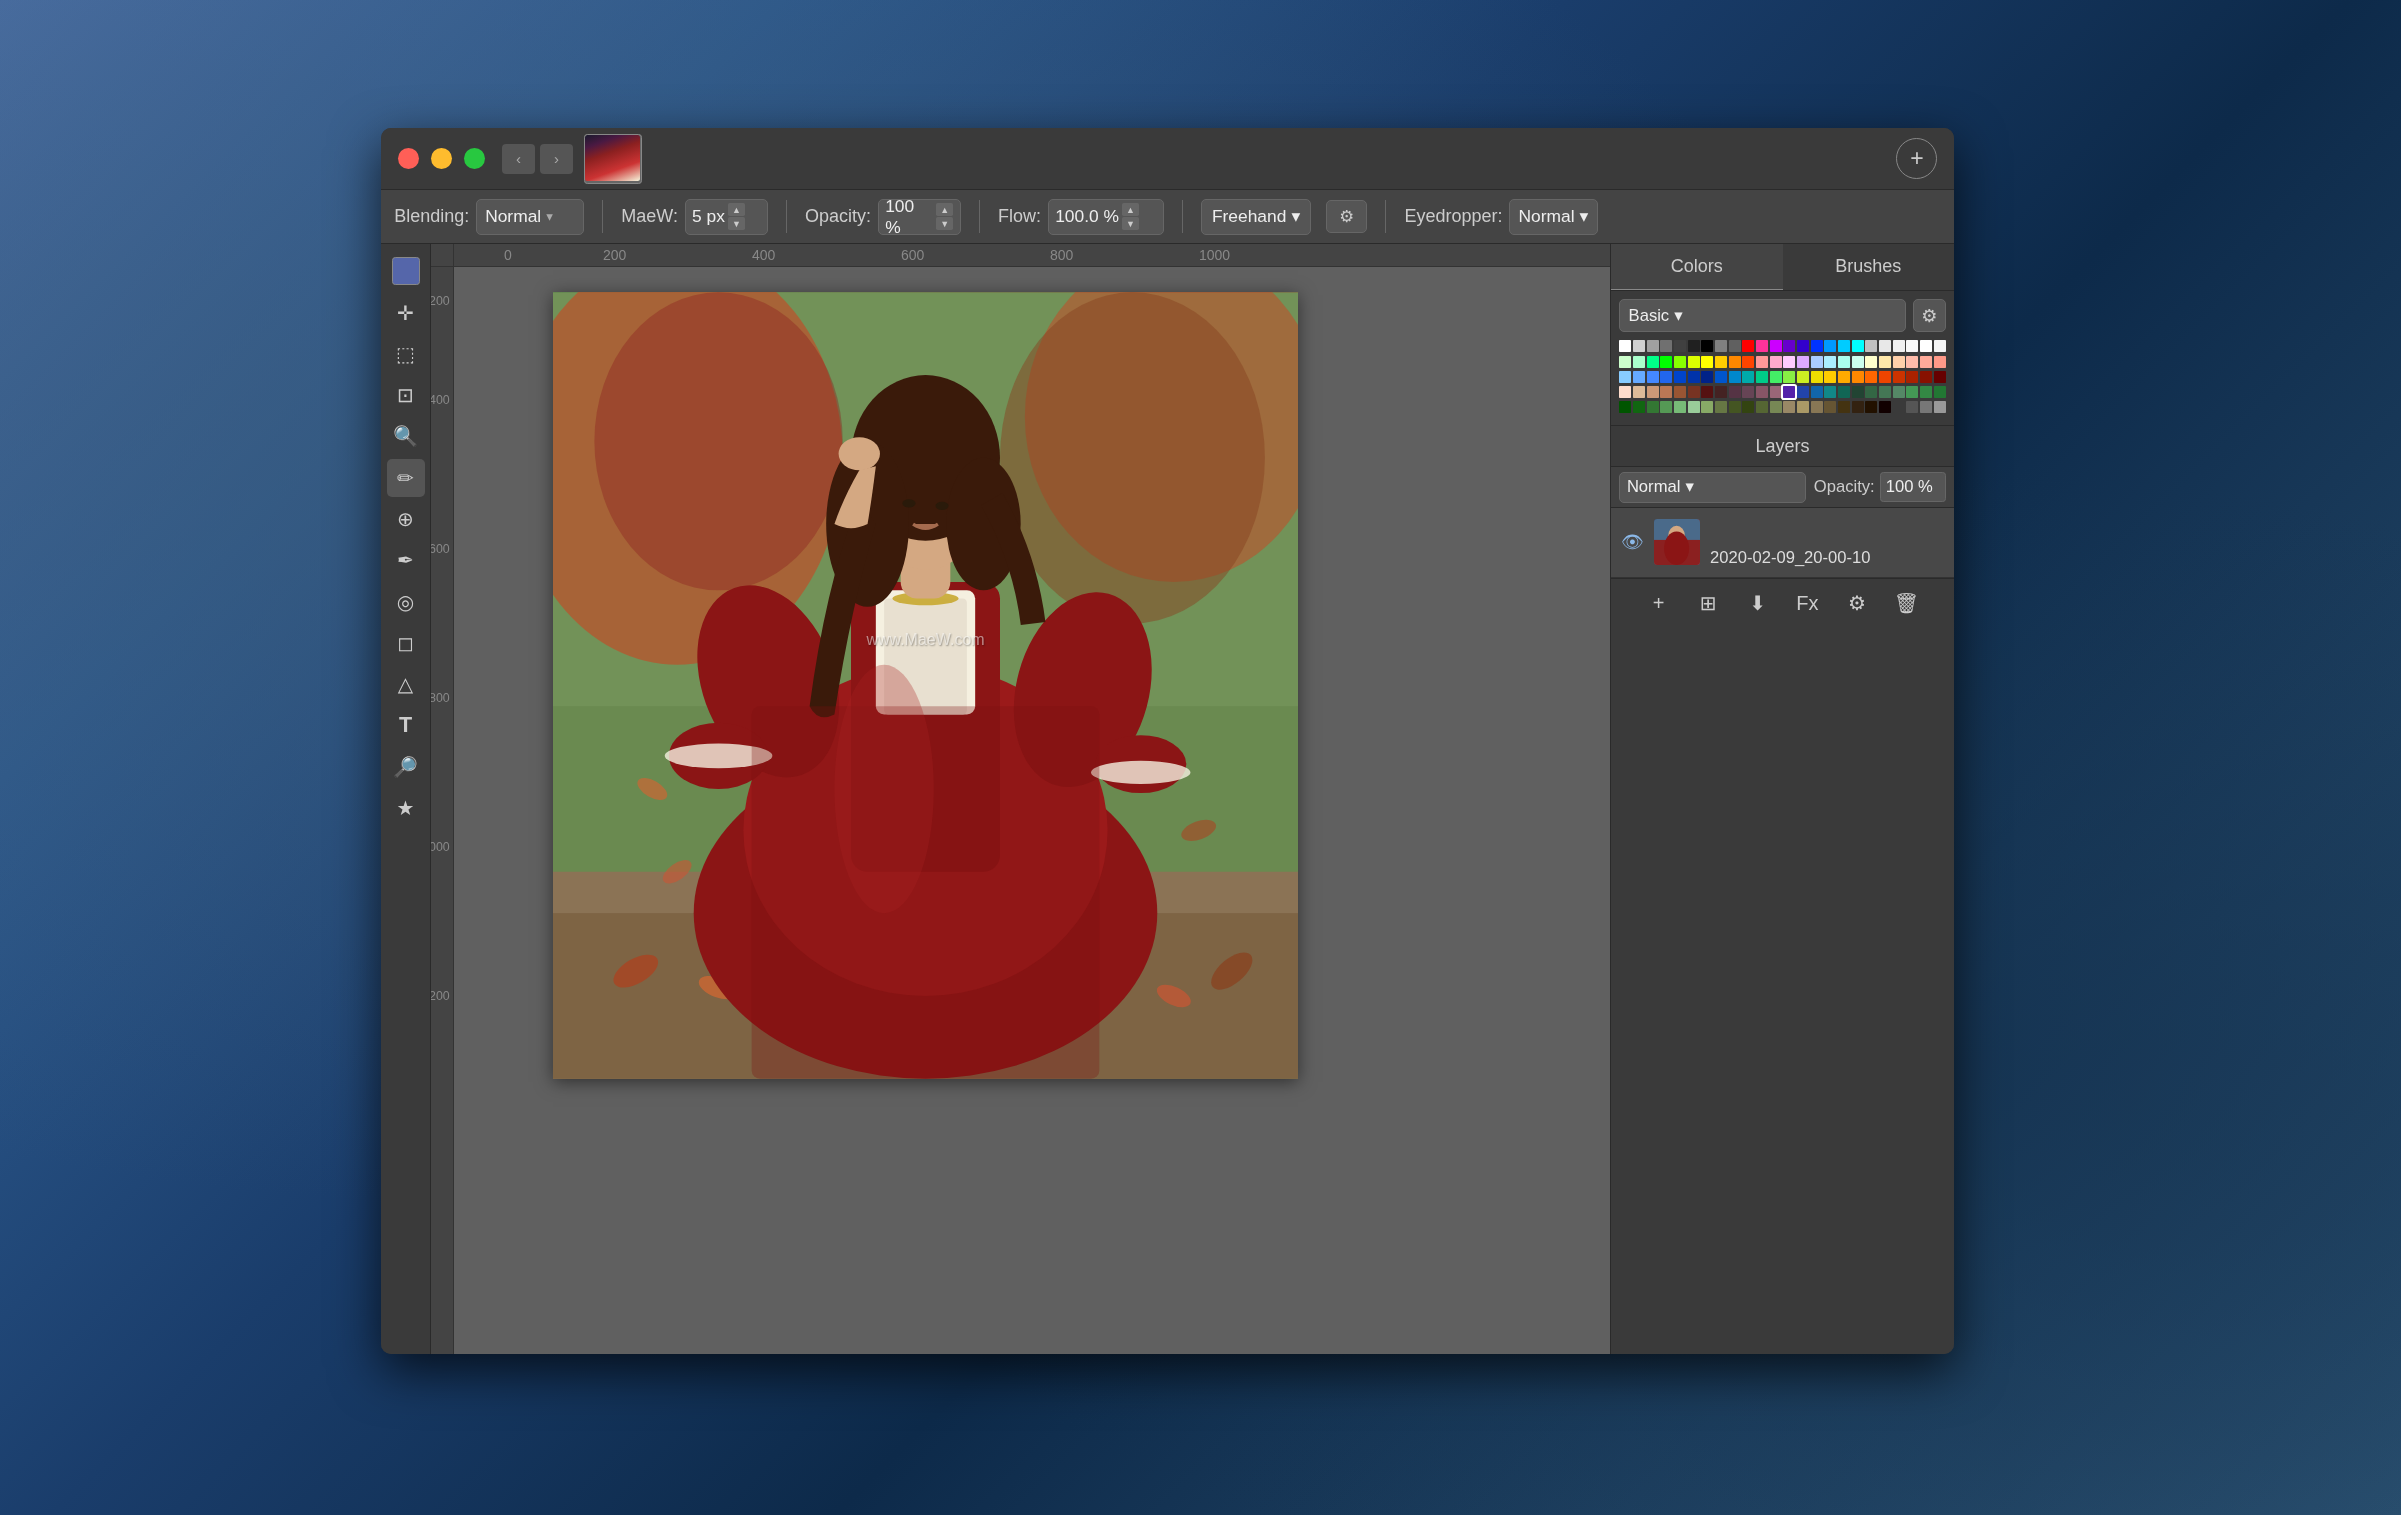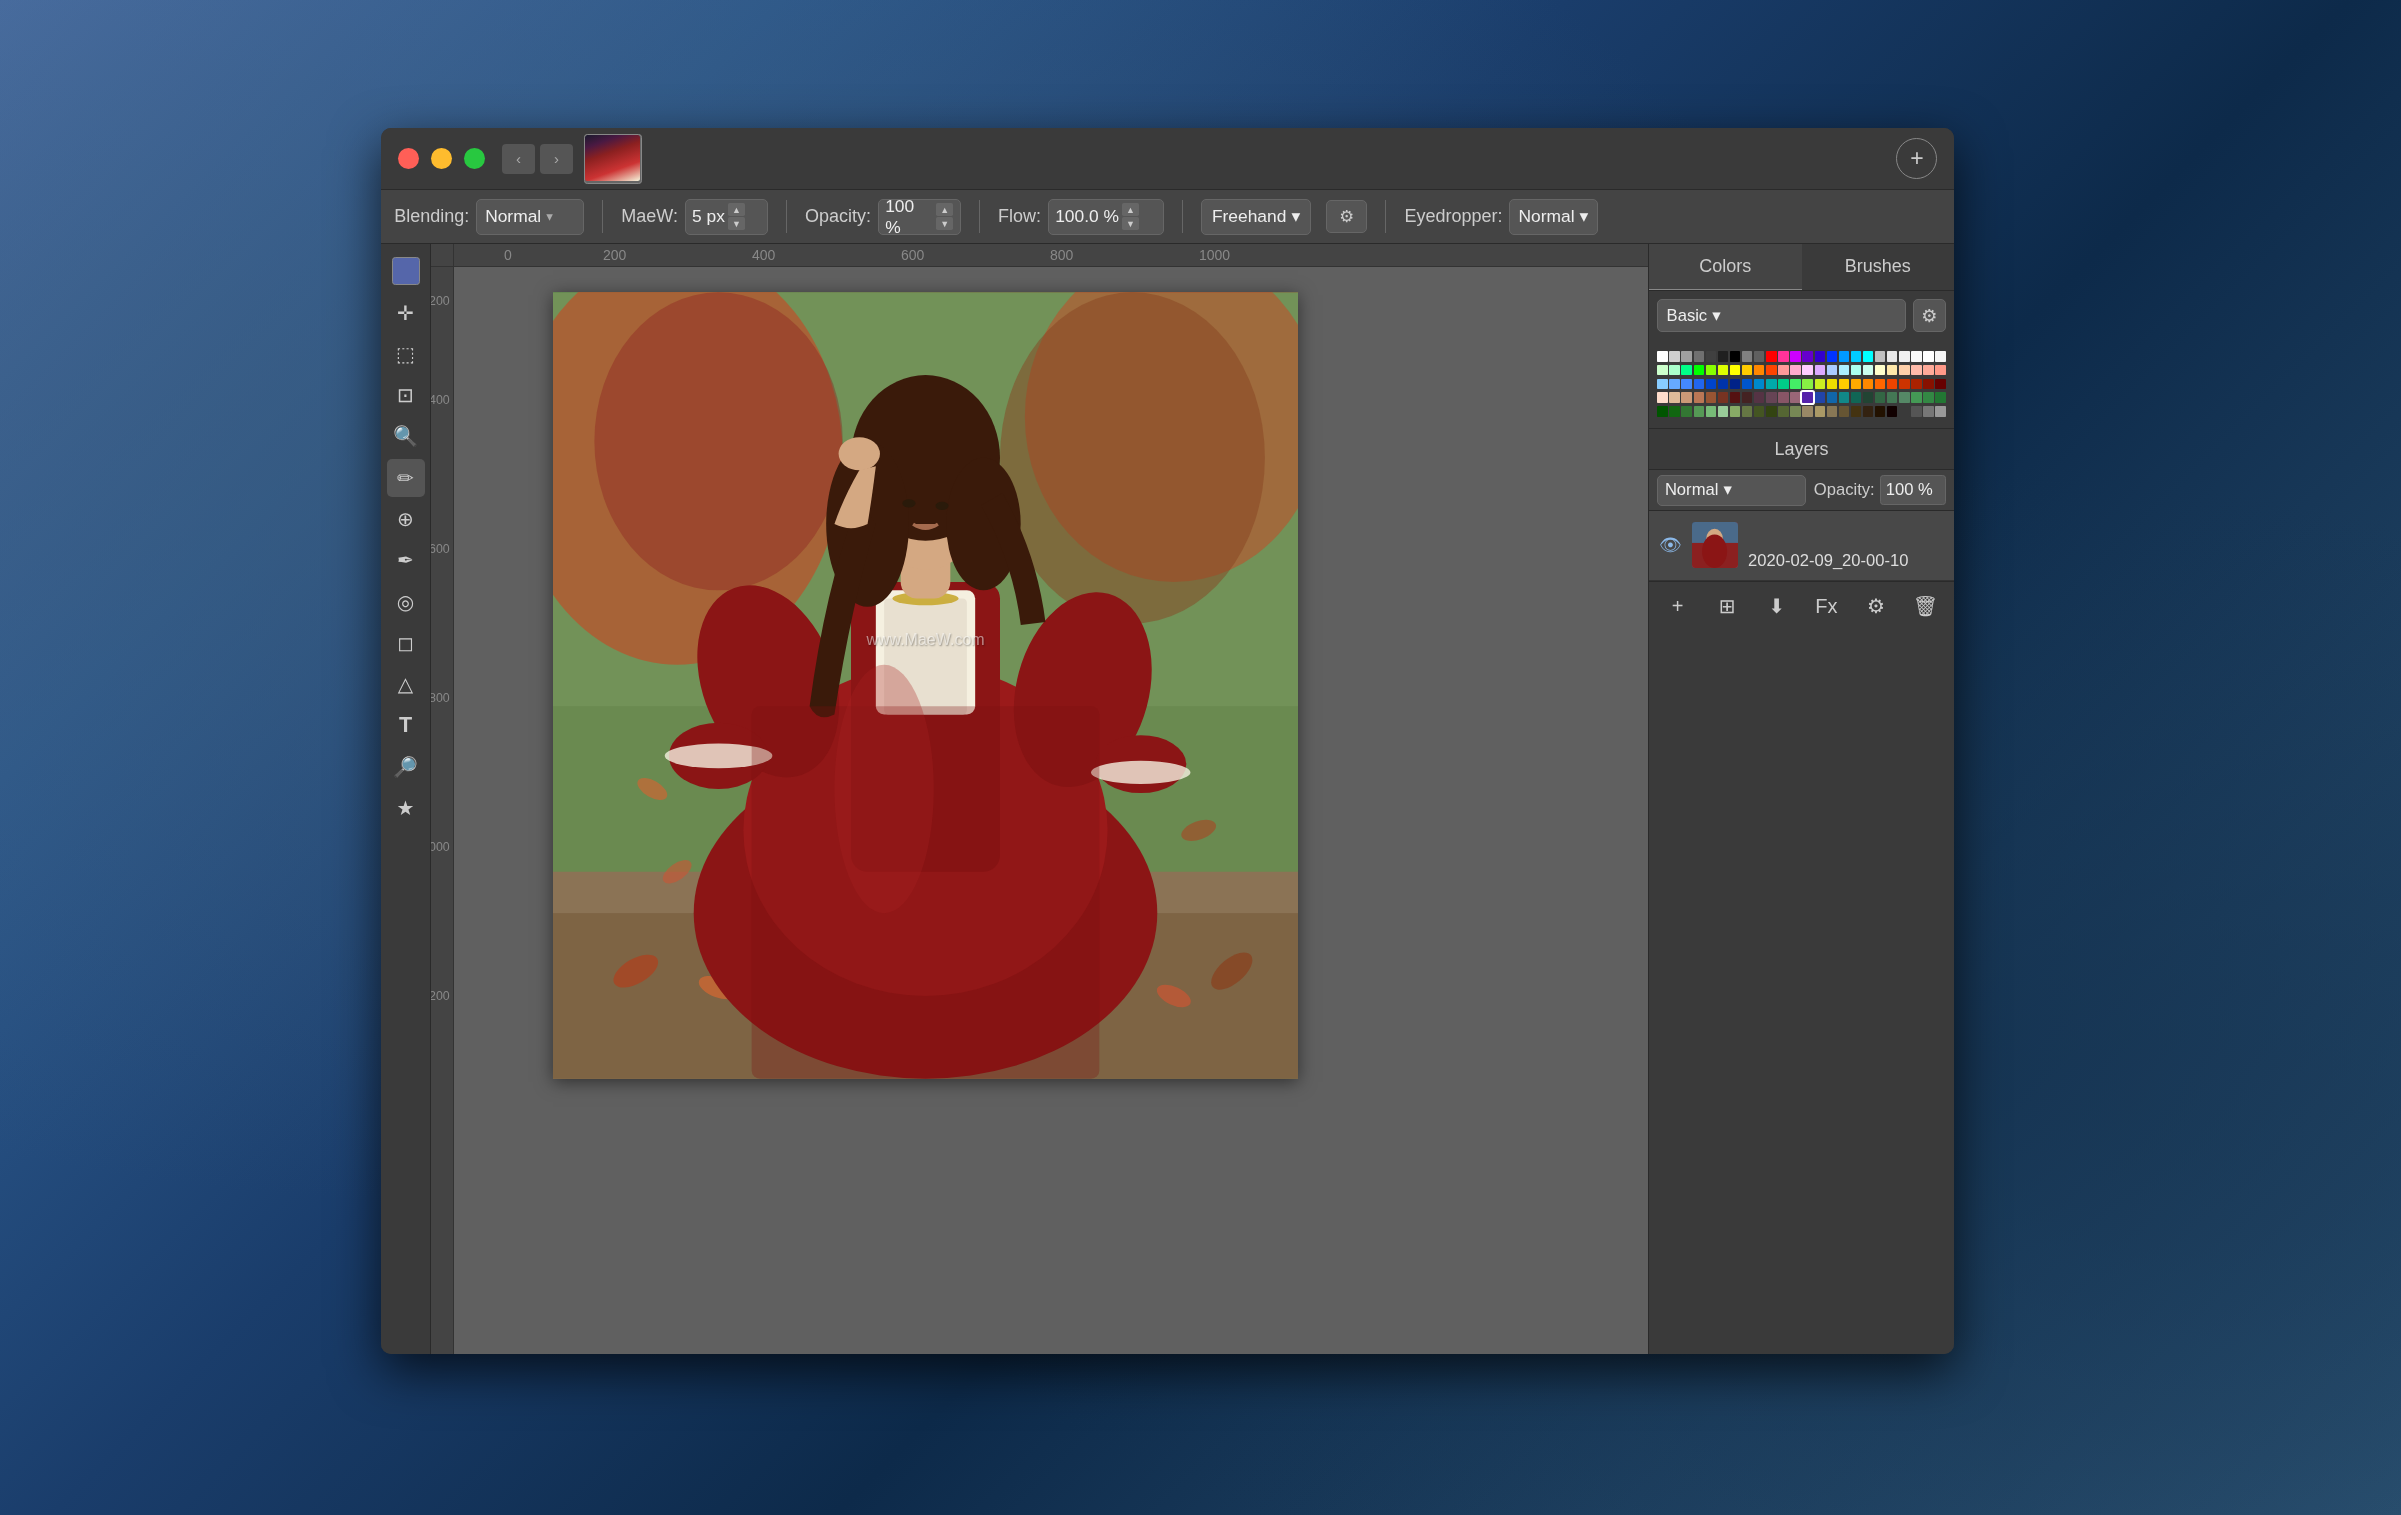--- a/index.html
+++ b/index.html
@@ -356,21 +356,21 @@
       left: 50%;
       transform: translateX(-50%);
       color: rgba(255,255,255,0.7);
       font-size: 16.6px;
       white-space: nowrap;
       text-shadow: 0.8px 0.8px 1.7px rgba(0,0,0,0.5);
     }
 
     
     .right-panel {
-      width: 306px;
+      width: 344px;
       background: #3a3a3a;
       display: flex;
       flex-direction: column;
       border-left: 0.8px solid #2a2a2a;
       flex-shrink: 0;
     }
 
     
     .panel-tabs {
       display: flex;
@@ -397,21 +397,21 @@
 
     
     .colors-panel {
       padding: 8.3px;
     }
 
     .color-palette-header {
       display: flex;
       align-items: center;
       justify-content: space-between;
-      margin-bottom: 19px;
+      margin-bottom: 8px;
     }
 
     .palette-name-selector {
       background: #555;
       border: 0.8px solid #666;
       border-radius: 5px;
       color: #eee;
       padding: 3.3px 8.3px;
       font-size: 16.6px;
       height: 33px;

